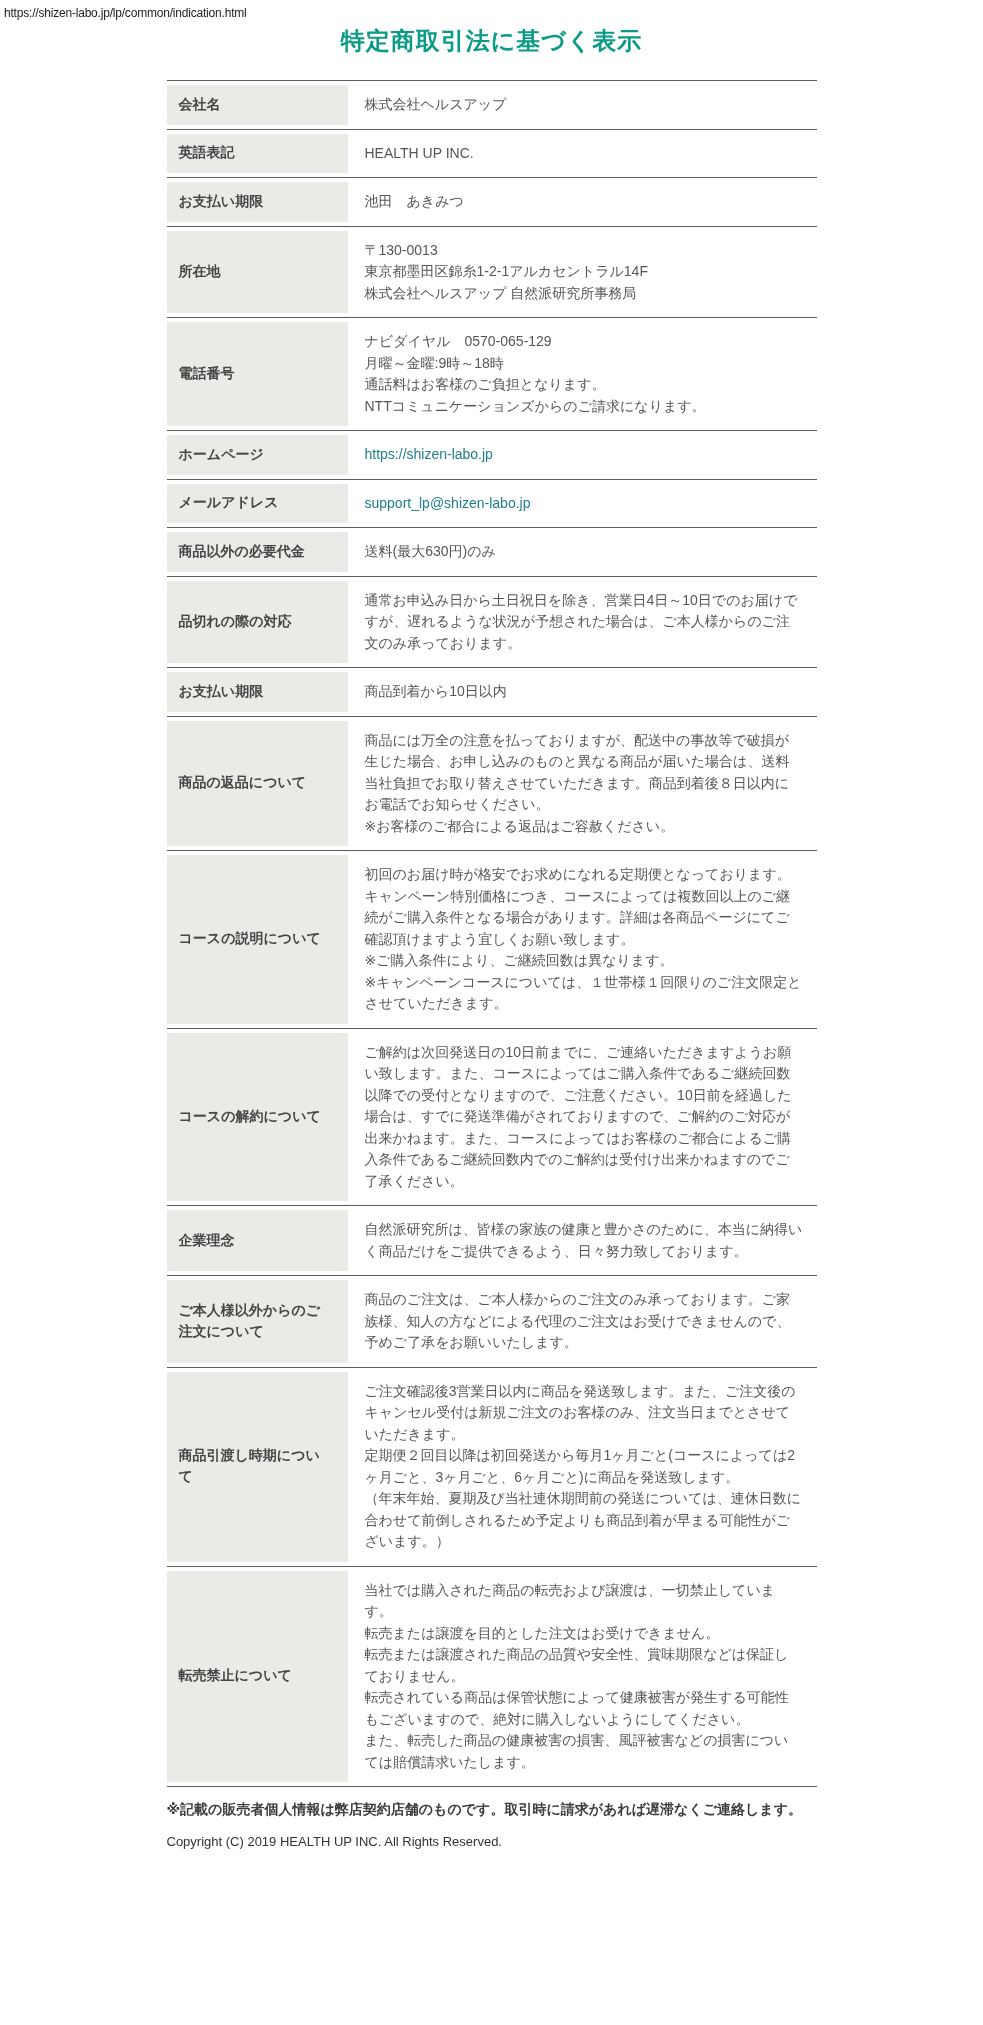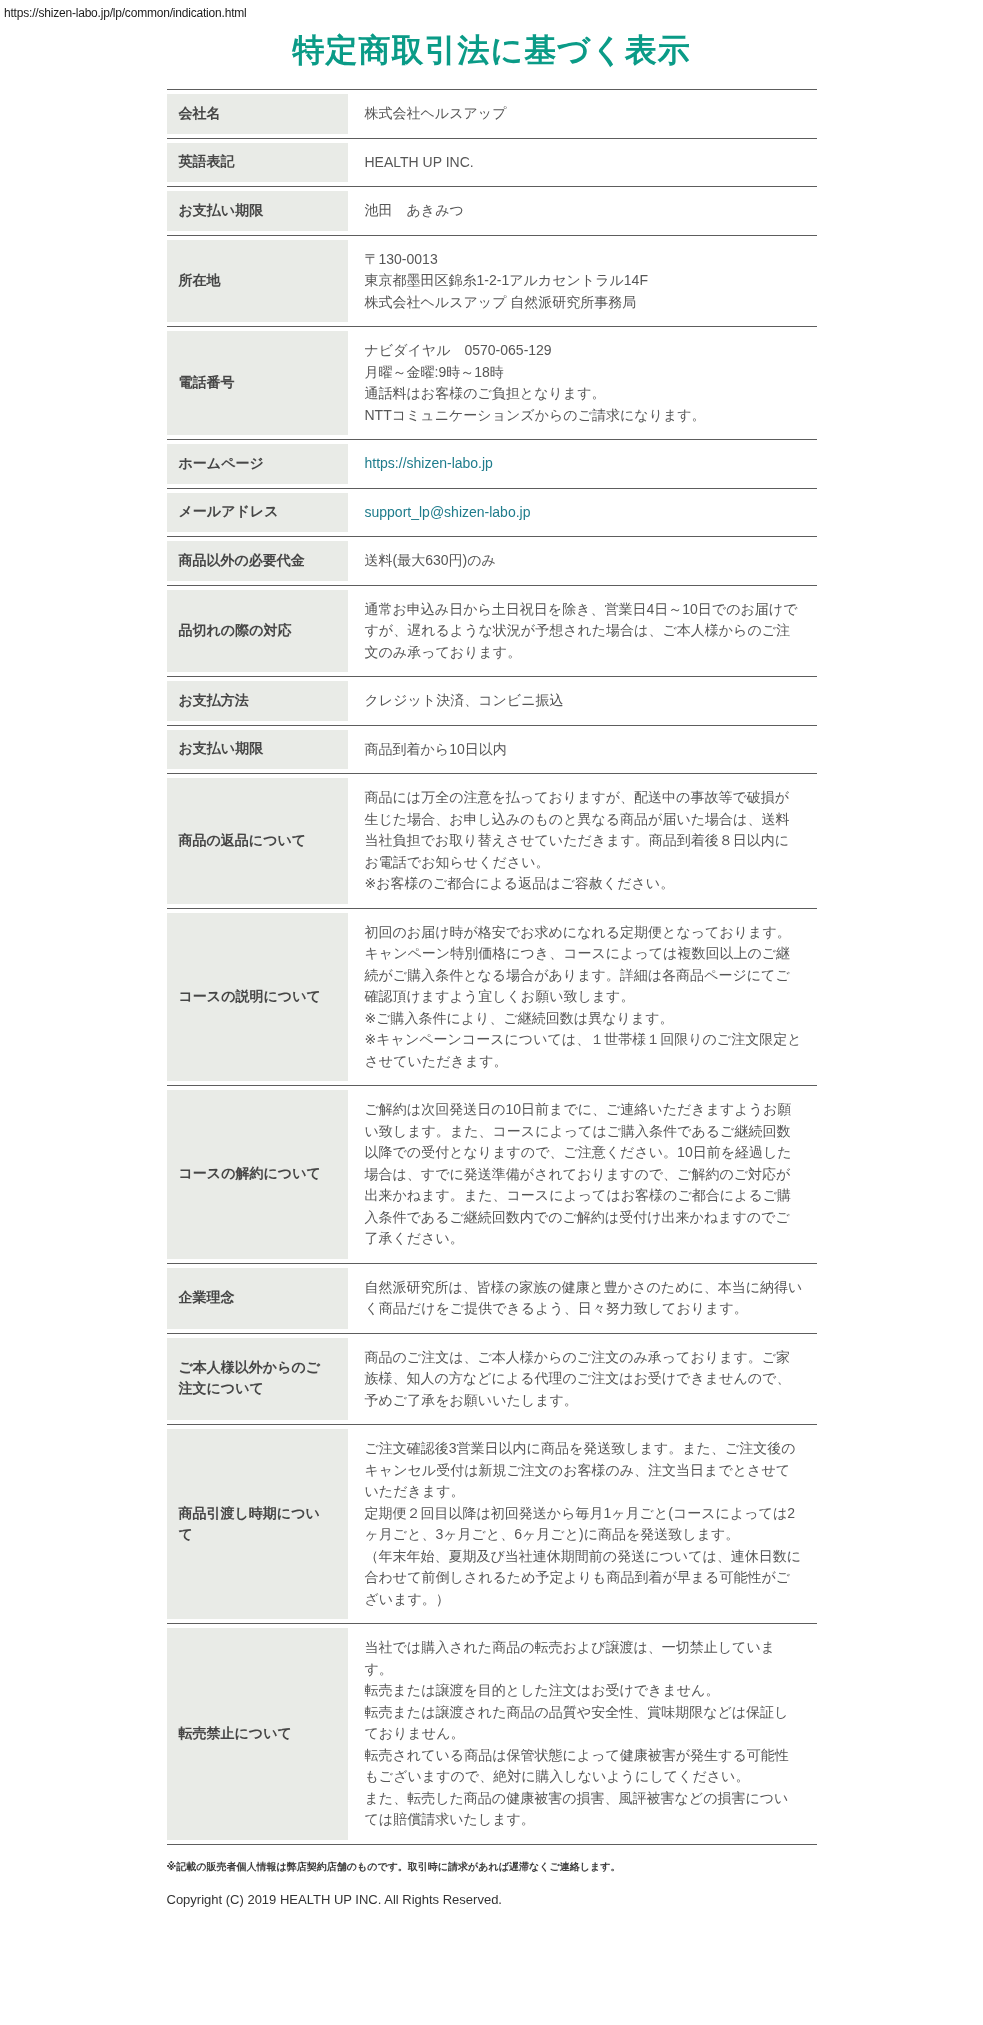--- a/index.html
+++ b/index.html
@@ -15,23 +15,23 @@
     font-family:"Liberation Sans","DejaVu Sans",sans-serif;
     color:#565656;
   }
   .url-line{
     padding:5px 0 0 4px;
     font-size:12px;line-height:16px;color:#1c1c1c;
     letter-spacing:-0.2px;
   }
   .wrap{width:650px;margin:0 auto;}
   .page-title{
-    margin:15px 0 25px 0;
+    margin:6px 0 25px 0;
     text-align:center;
-    font-size:32px;line-height:28px;font-weight:bold;
+    font-size:24px;line-height:28px;font-weight:bold;
     color:var(--accent);
     letter-spacing:1px;
   }
   .table{border-bottom:1px solid var(--border);}
   .row{
     display:flex;
     border-top:1px solid var(--border);
     padding:4px 0;
   }
   .cell-label{
@@ -48,21 +48,21 @@
     font-size:14px;line-height:21.5px;color:#565656;
   }
   .vline{min-height:21.5px;}
   a.vline.link{
     color:var(--link);
     text-decoration:none;
     cursor:pointer;
   }
   .footer-note{
     margin-top:12px;
-    font-size:10px;line-height:20px;
+    font-size:14px;line-height:20px;
     font-weight:bold;color:#3d3d3d;
   }
   .copyright{
     margin-top:14px;
     font-size:13px;line-height:18px;
     color:#333333;font-weight:normal;
   }
 </style>
 </head>
 <body>
@@ -126,26 +126,20 @@
           <div class="vline">送料(最大630円)のみ</div>
         </div>
       </div>
       <div class="row">
         <div class="cell-label">品切れの際の対応</div>
         <div class="cell-value">
           <div class="vline">通常お申込み日から土日祝日を除き、営業日4日～10日でのお届けですが、遅れるような状況が予想された場合は、ご本人様からのご注文のみ承っております。</div>
         </div>
       </div>
       <div class="row">
-        <div class="cell-label">お支払方法</div>
-        <div class="cell-value">
-          <div class="vline">クレジット決済、コンビニ振込</div>
-        </div>
-      </div>
-      <div class="row">
         <div class="cell-label">お支払い期限</div>
         <div class="cell-value">
           <div class="vline">商品到着から10日以内</div>
         </div>
       </div>
       <div class="row">
         <div class="cell-label">商品の返品について</div>
         <div class="cell-value">
           <div class="vline">商品には万全の注意を払っておりますが、配送中の事故等で破損が生じた場合、お申し込みのものと異なる商品が届いた場合は、送料当社負担でお取り替えさせていただきます。商品到着後８日以内にお電話でお知らせください。</div>
           <div class="vline">※お客様のご都合による返品はご容赦ください。</div>

